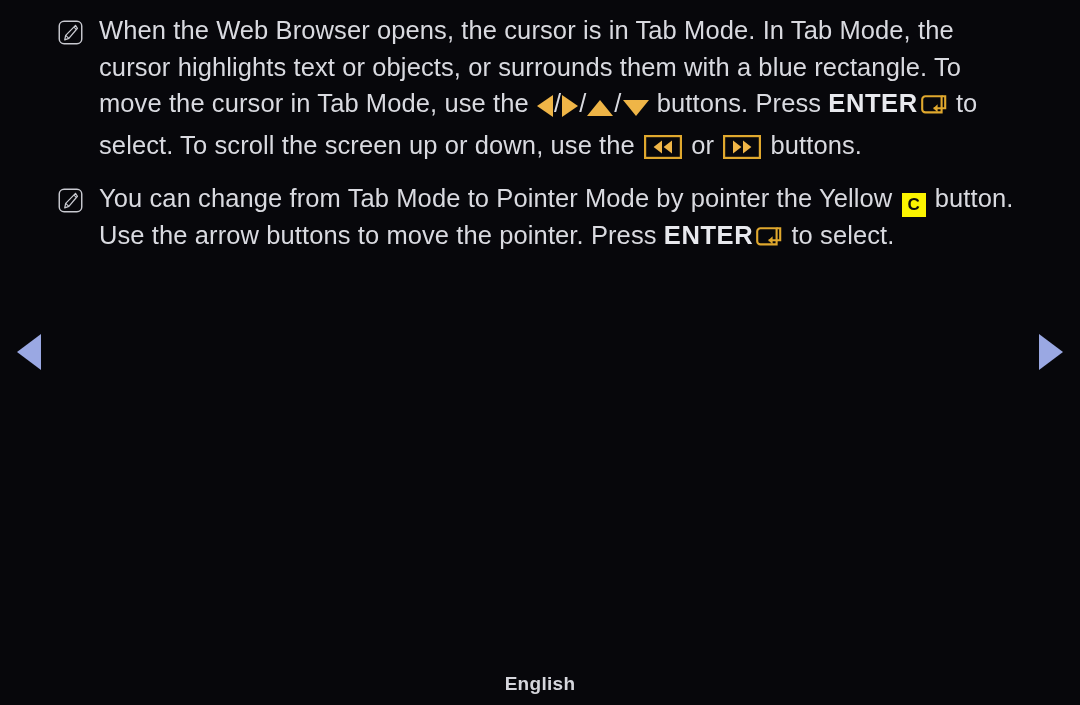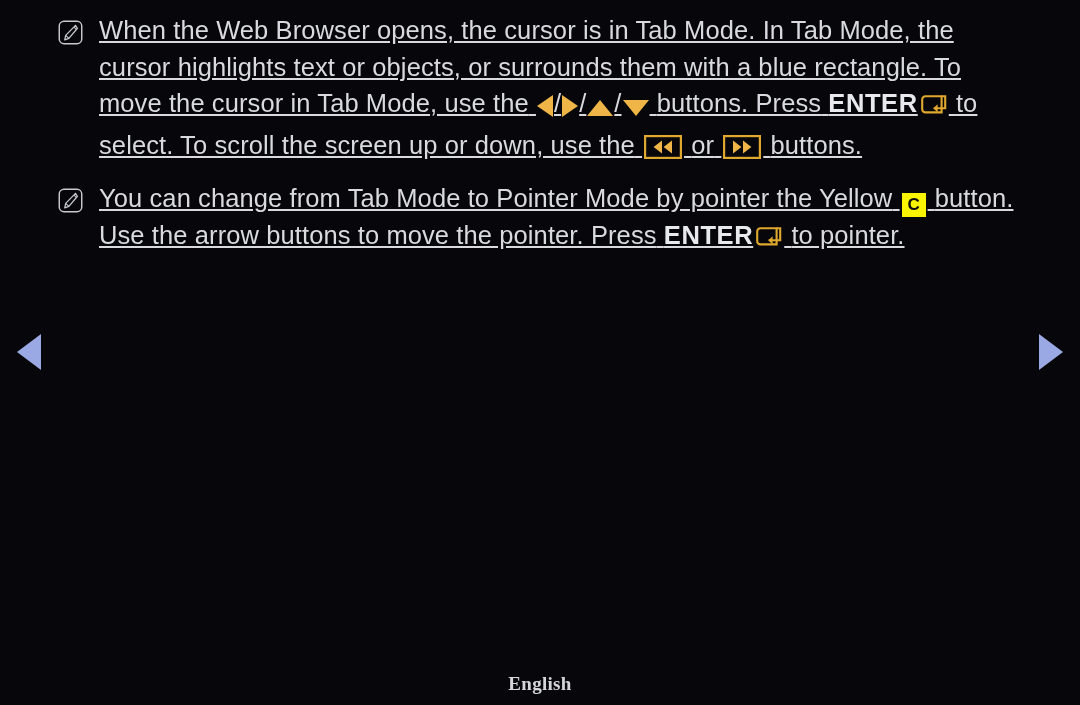--- a/index.html
+++ b/index.html
@@ -37,21 +37,20 @@
   .note {
     display: block;
     position: relative;
     padding-left: 41px;
     margin: 0 8px 12px 0;
     color: #d9dae0;
     font-size: 25.5px;
     line-height: 36.5px;
     letter-spacing: 0.1px;
     font-weight: 400;
-    text-decoration: underline;
   }
 
   
   .note-icon {
     position: absolute;
     left: 0;
     top: 8px;
     width: 25px;
     height: 25px;
     display: block;
@@ -156,21 +155,20 @@
   .footer-lang {
     position: absolute;
     left: 0;
     right: 0;
     bottom: 10px;
     text-align: center;
     color: #d5d6dc;
     font-size: 19px;
     font-weight: bold;
     letter-spacing: 0.3px;
-    font-family: Liberation Serif, serif;
   }
 </style>
 </head>
 <body>
 
 <div class="screen">
 
   <div class="content">
 
     <p class="note">
@@ -203,21 +201,21 @@
         <rect x="1.3" y="1.3" width="23.4" height="23.4" rx="5" ry="5" fill="none" stroke="#c9cad1" stroke-width="1.5"></rect>
         <path d="M18.2 5.6 L8.0 16.0 L7.0 20.6 L11.3 19.2 L20.2 8.6 Z" fill="none" stroke="#c9cad1" stroke-width="1.3" stroke-linejoin="round"></path>
         <path d="M8.0 16.0 L11.3 19.2" fill="none" stroke="#c9cad1" stroke-width="1.1"></path>
         <path d="M16.6 7.3 L19.0 9.7" fill="none" stroke="#c9cad1" stroke-width="1.1"></path>
       </svg>
 
       <span class="note-text">You can change from Tab Mode to Pointer Mode by pointer the Yellow</span> <span class="color-btn">C</span> <span class="note-text">button. Use the arrow buttons to move the pointer. Press</span> <span class="enter-word">ENTER</span><span class="enter-icon"><svg width="28" height="22" viewBox="0 0 28 22" aria-hidden="true">
             <path d="M1.2 4.4 a3.2 3.2 0 0 1 3.2-3.2 H20.6 V17.4 H4.4 a3.2 3.2 0 0 1-3.2-3.2 Z" fill="none" stroke="#e0a82e" stroke-width="2.1"></path>
             <path d="M20.6 1.2 H24.2 V13.2 H12.6" fill="none" stroke="#e0a82e" stroke-width="2.1"></path>
             <path d="M16.6 9.2 L12.4 13.3 L16.6 17.4 Z" fill="#e0a82e"></path>
-          </svg></span> <span class="note-text">to pointer.</span>
+          </svg></span> <span class="note-text">to select.</span>
     </p>
 
   </div>
 
   <div class="nav-arrow nav-prev" title="previous"></div>
   <div class="nav-arrow nav-next" title="next"></div>
 
   <div class="footer-lang">English</div>
 
 </div>

